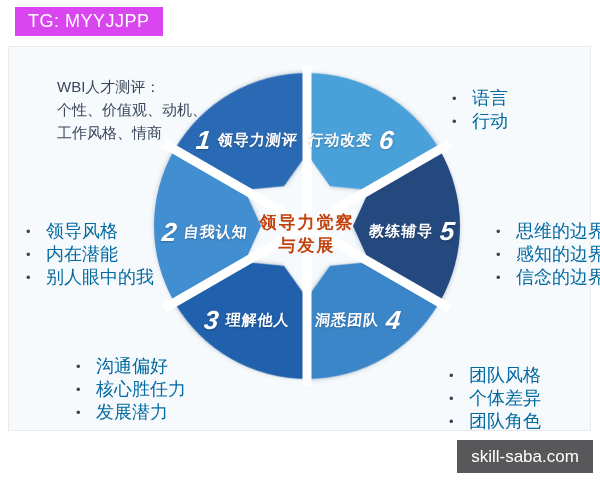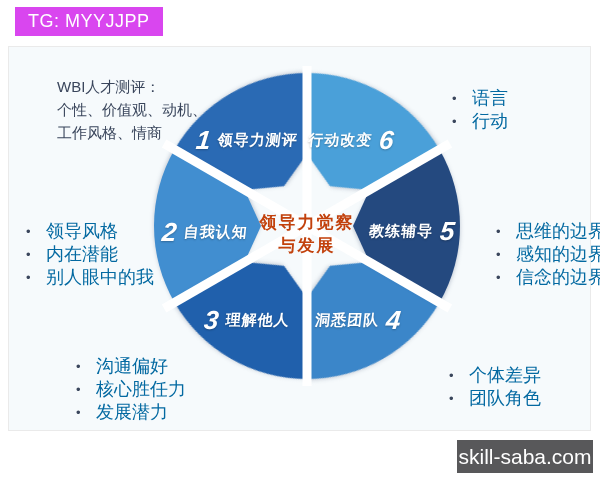--- a/index.html
+++ b/index.html
@@ -5,21 +5,21 @@
   html,body{margin:0;padding:0;background:#fff;}
   .page{position:relative;width:600px;height:480px;background:#ffffff;overflow:hidden;
         font-family:"Liberation Sans","DejaVu Sans",sans-serif;}
 
   
   .banner{position:absolute;left:15px;top:7px;height:29px;background:#d946ef;color:#fff;
           font-size:18px;line-height:29px;padding:0 13px;letter-spacing:.5px;}
 
   
   .badge{position:absolute;left:457px;top:440px;width:136px;height:33px;background:#58585a;
-         color:#fff;font-size:21px;display:flex;align-items:center;justify-content:center;}
+         color:#fff;font-size:17px;display:flex;align-items:center;justify-content:center;}
 
   
   .card{position:absolute;left:8px;top:46px;width:583px;height:385px;background:#f6fafc;
         border:1px solid #eaeaea;box-sizing:border-box;}
 
   
   .diagram{position:absolute;left:147px;top:66px;width:320px;height:320px;}
   .diagram svg{position:absolute;left:0;top:0;}
   .sectors path{filter:drop-shadow(0 2px 2px rgba(20,40,80,.25));}
 
@@ -125,19 +125,20 @@
     <li>行动</li>
   </ul>
 
   <ul class="alist" style="left:480px;top:206px">
     <li>思维的边界</li>
     <li>感知的边界</li>
     <li>信念的边界</li>
   </ul>
 
   <ul class="alist" style="left:433px;top:350px">
+    <li>团队风格</li>
     <li>个体差异</li>
     <li>团队角色</li>
   </ul>
 
   <div class="badge">skill-saba.com</div>
 
 </div>
 
 </body></html>

